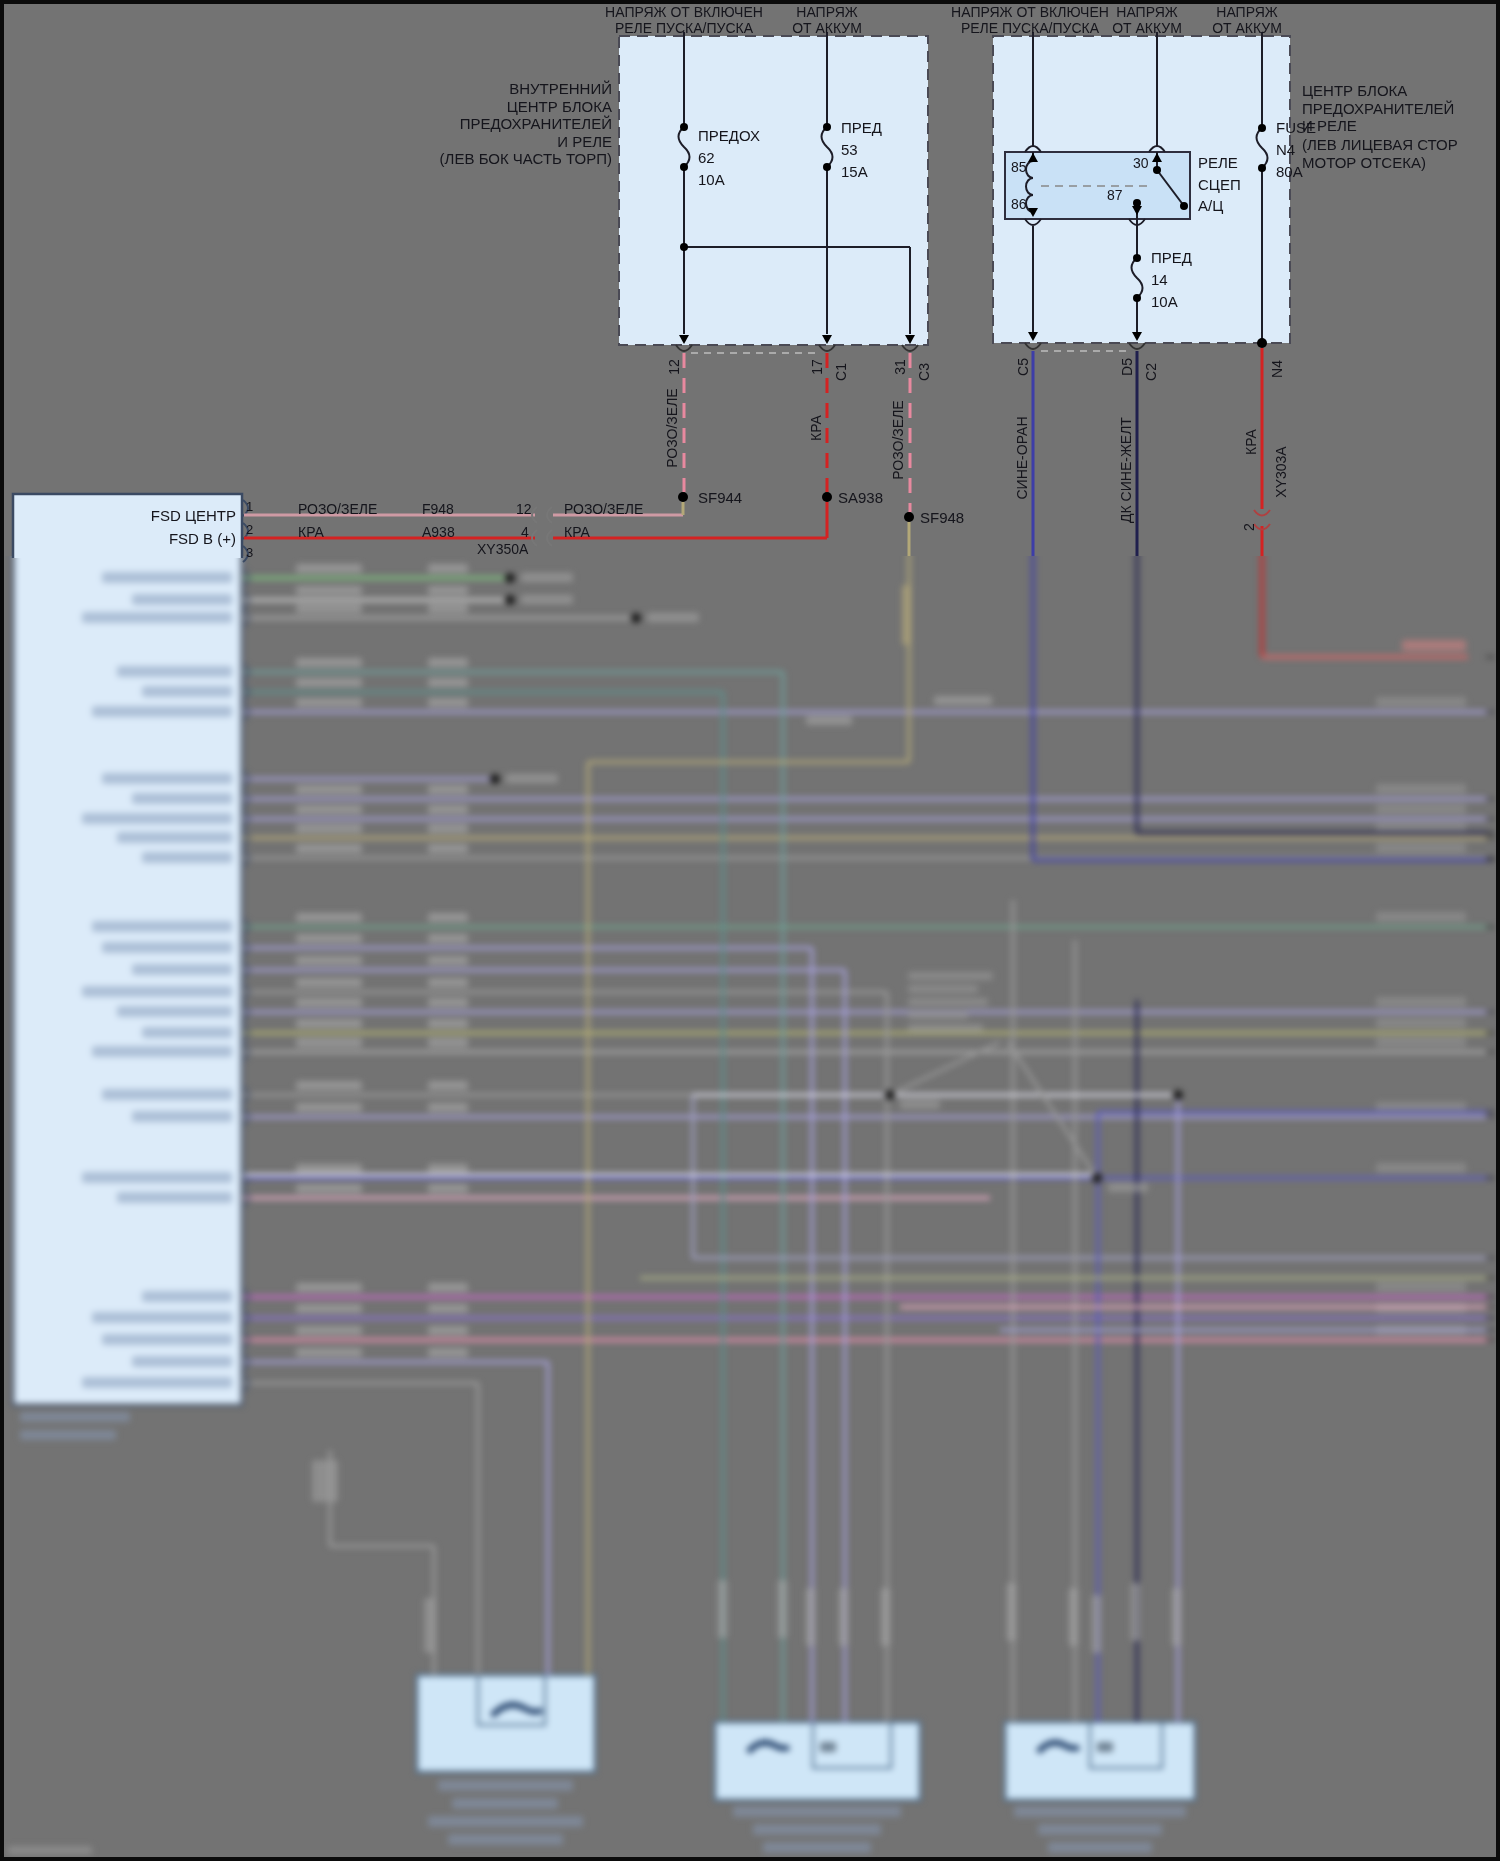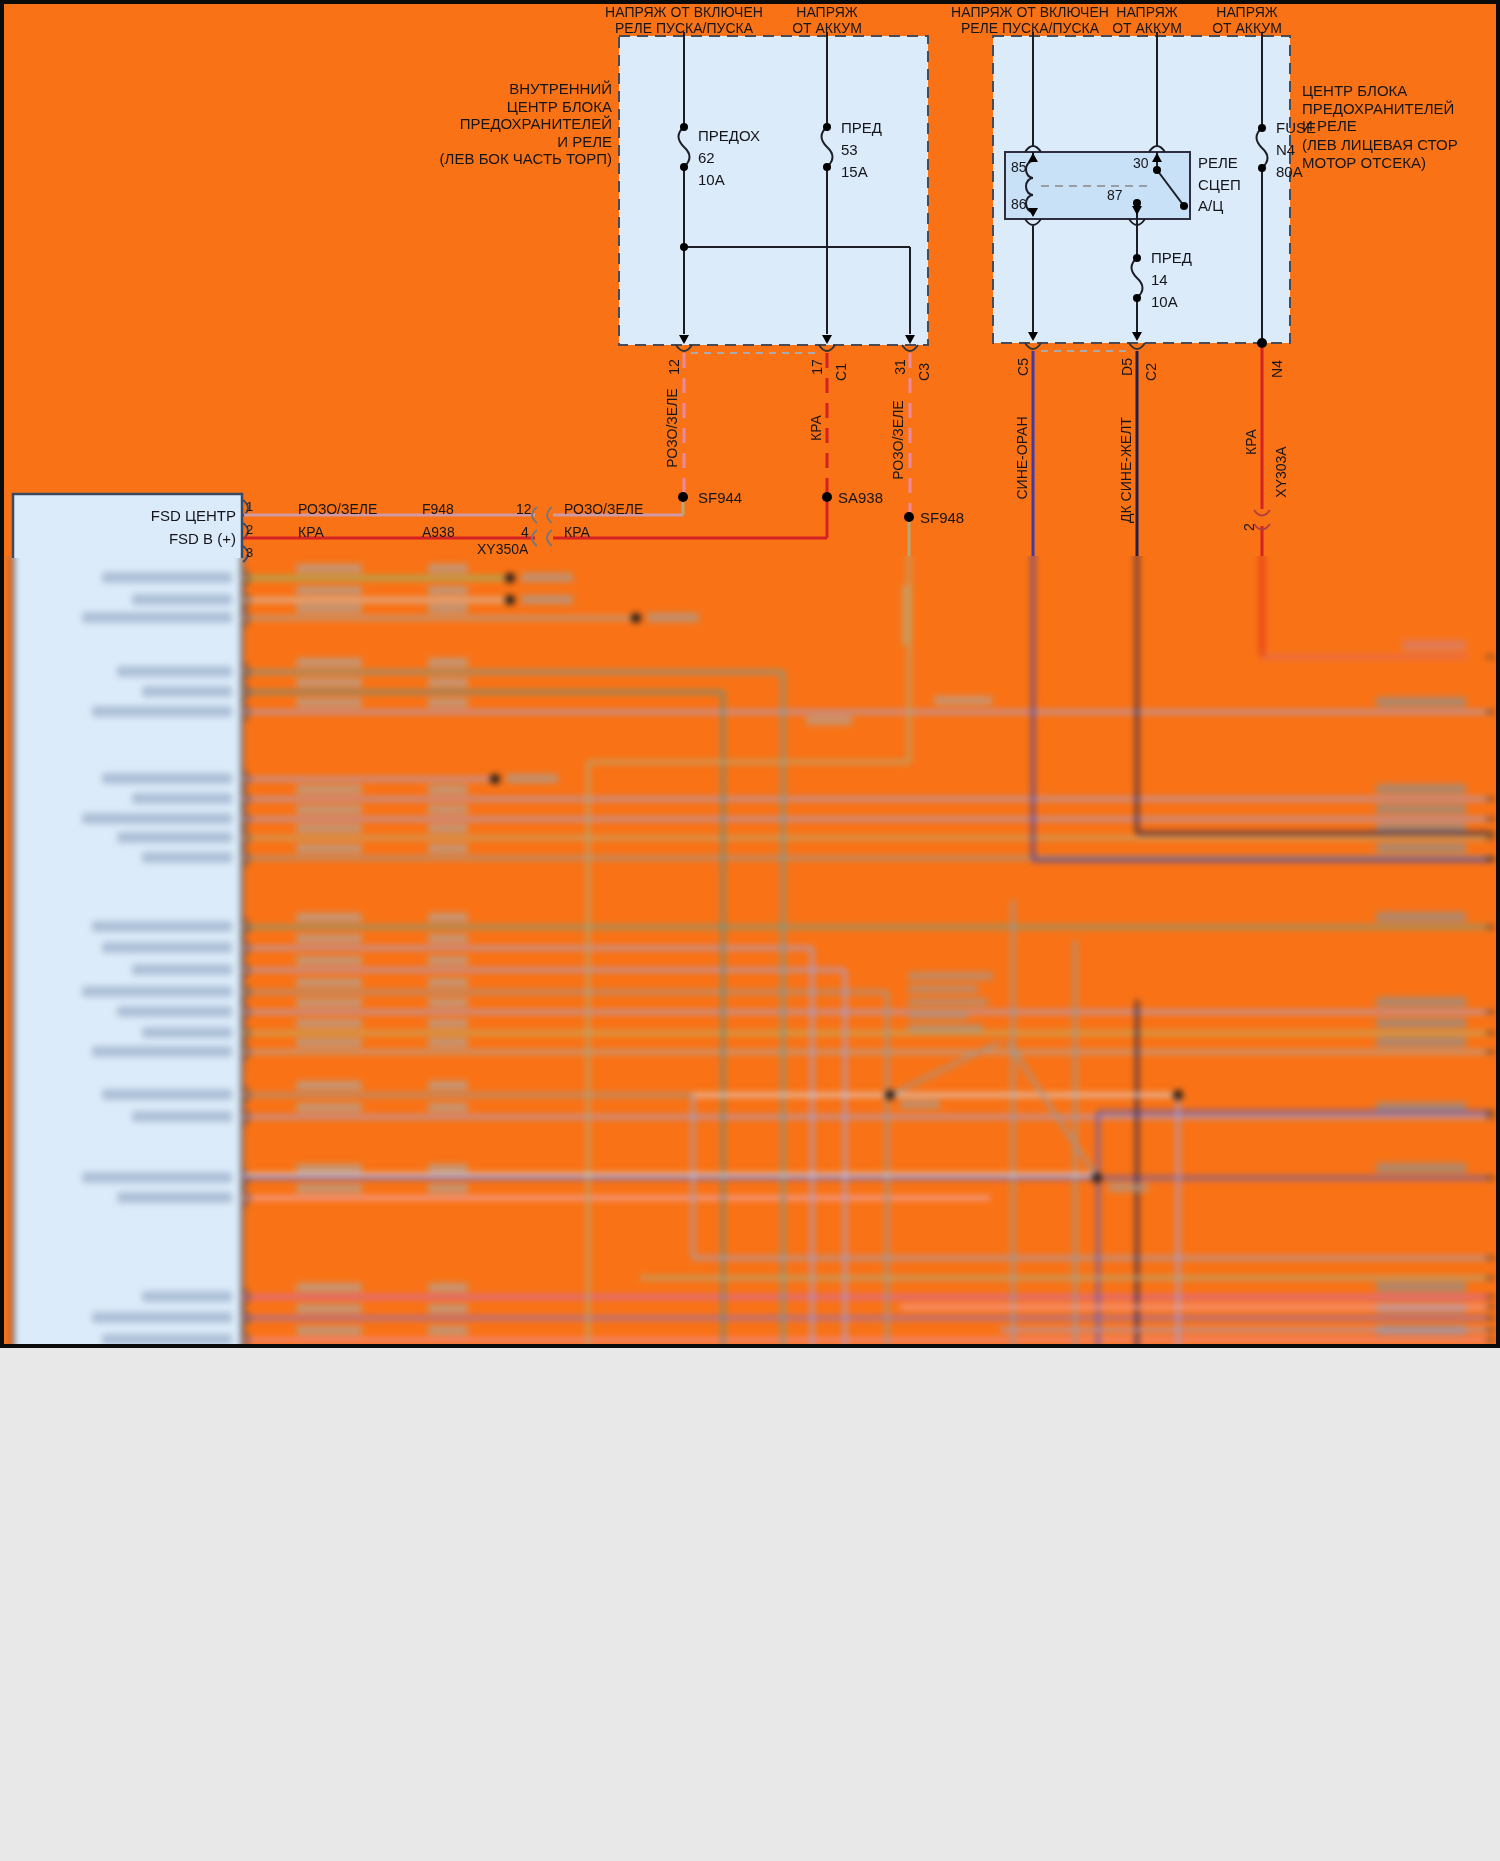--- a/index.html
+++ b/index.html
@@ -1,16 +1,16 @@
 <!DOCTYPE html>
 <html><head>
 <meta charset="utf-8">
 <style>
   html,body{margin:0;padding:0;background:#e8e8e8;}
-  .stage{position:relative;width:1500px;height:1348px;background:#f97316;
+  .stage{position:relative;width:1500px;height:1861px;background:#737373;
          font-family:"Liberation Sans",sans-serif;overflow:hidden;}
   .frame{position:absolute;inset:0;border:4px solid #0b0b0b;pointer-events:none;z-index:50;}
   .l{position:absolute;white-space:nowrap;color:#15151c;font-size:14px;line-height:16px;}
   .l15{font-size:15px;line-height:17px;}
   .l13{font-size:13px;}
   .ctr{text-align:center;}
   .rt{text-align:right;}
   .rot{transform:translate(-50%,-50%) rotate(-90deg);transform-origin:center;}
   .lh17{line-height:17.5px;margin-top:38px;}
   .lh22{line-height:22px;}

